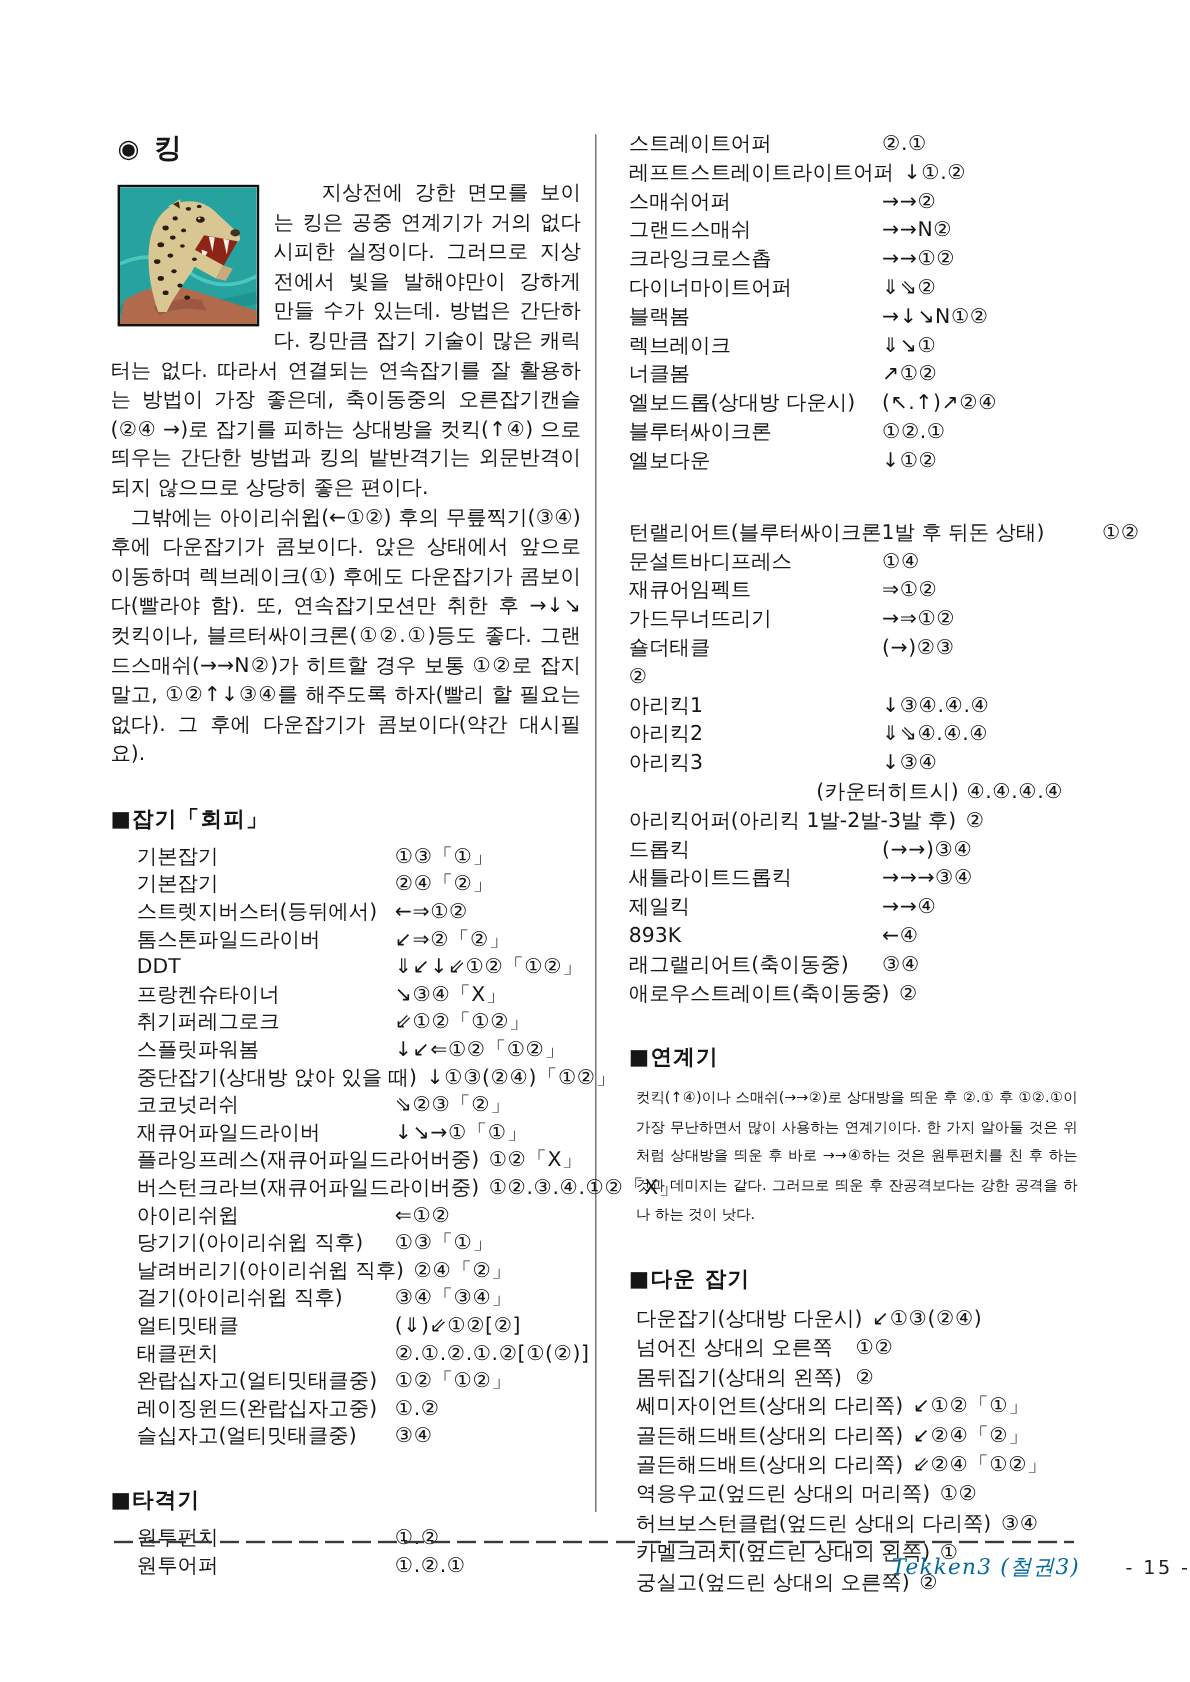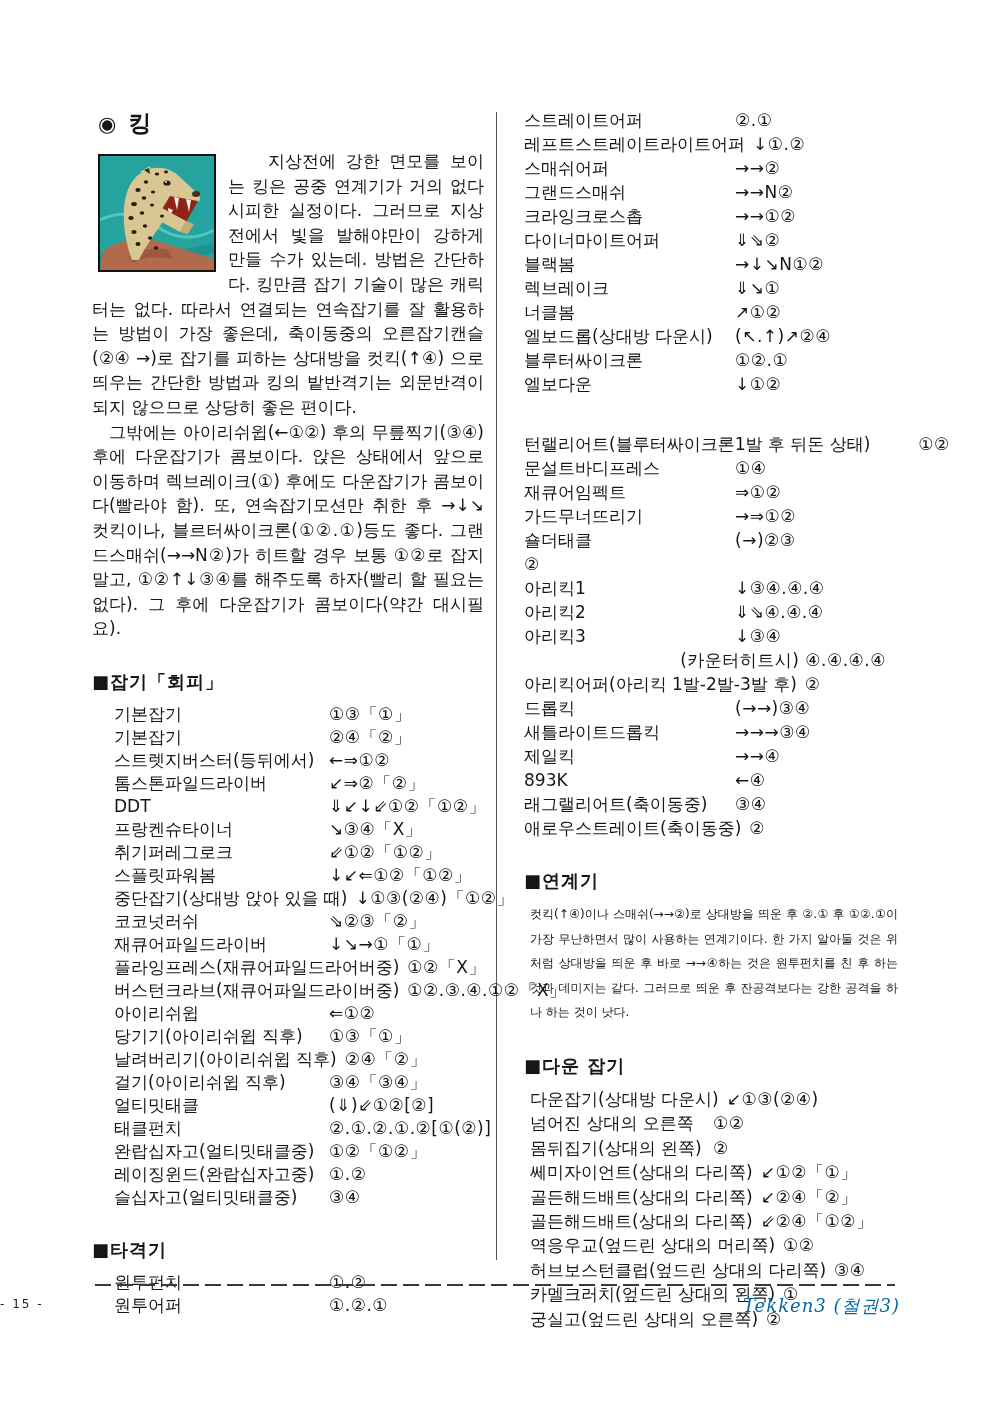--- a/index.html
+++ b/index.html
@@ -47,22 +47,22 @@
   .move-row.spread .label{min-width:0;padding-right:48px;margin-top:36px;}
   .move-row.align-right{justify-content:flex-end;padding-right:12px;}
 
   .combo-text{margin:0;padding-left:6px;font-size:12px;line-height:24.6px;text-align:justify;}
 
   .footer-rule{
     position:absolute;left:95px;top:1284px;width:800px;height:2px;
     background:repeating-linear-gradient(90deg,#3a3a3a 0 16px,transparent 16px 22px);
   }
   .footer-page{
-    position:absolute;left:0;top:1297px;width:992px;text-align:left;
-    font-size:12px;letter-spacing:2px;color:#222;
+    position:absolute;left:0;top:1297px;width:992px;text-align:right;
+    font-size:16px;letter-spacing:2px;color:#222;
   }
   .footer-book{
     position:absolute;right:92px;top:1294px;font-size:18px;font-style:italic;
     font-family:"DejaVu Serif","Liberation Serif",serif;color:#0369a1;letter-spacing:1px;
   }
 </style>
 </head>
 <body>
 
 <div class="page">

